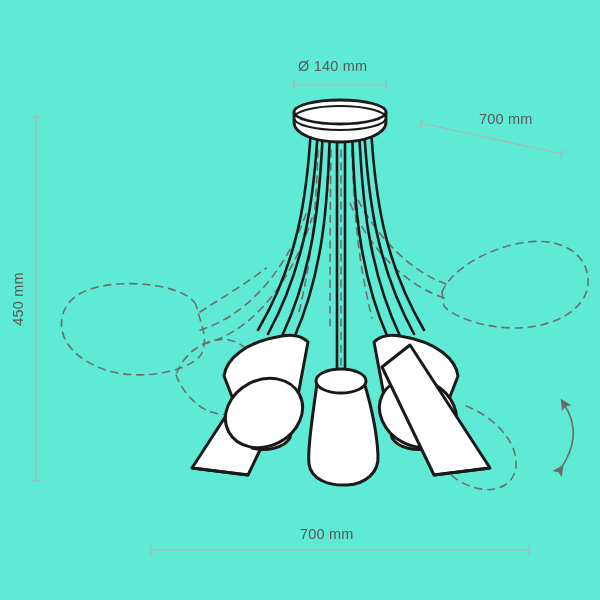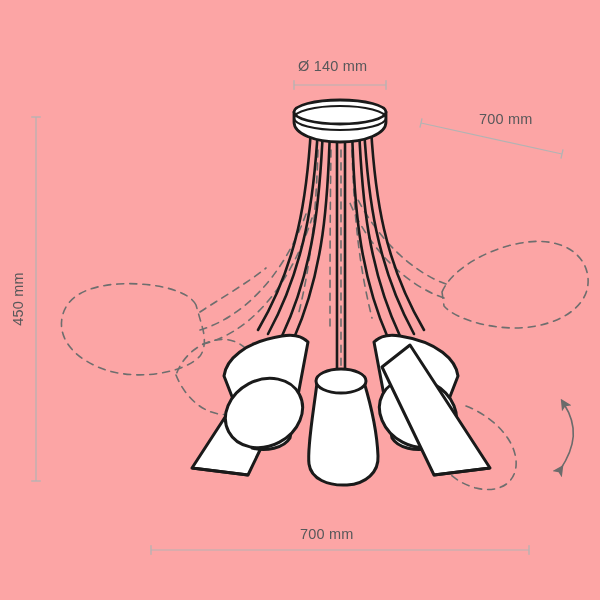--- a/index.html
+++ b/index.html
@@ -7,21 +7,21 @@
     padding: 0;
     background: #ffffff;
   }
   body {
     font-family: "Liberation Sans", sans-serif;
   }
   #stage {
     position: relative;
     width: 600px;
     height: 600px;
-    background: #fca5a5;
+    background: #5eead4;
     overflow: hidden;
   }
   #drawing {
     position: absolute;
     left: 0;
     top: 0;
     width: 600px;
     height: 600px;
   }
   .dim-label {

